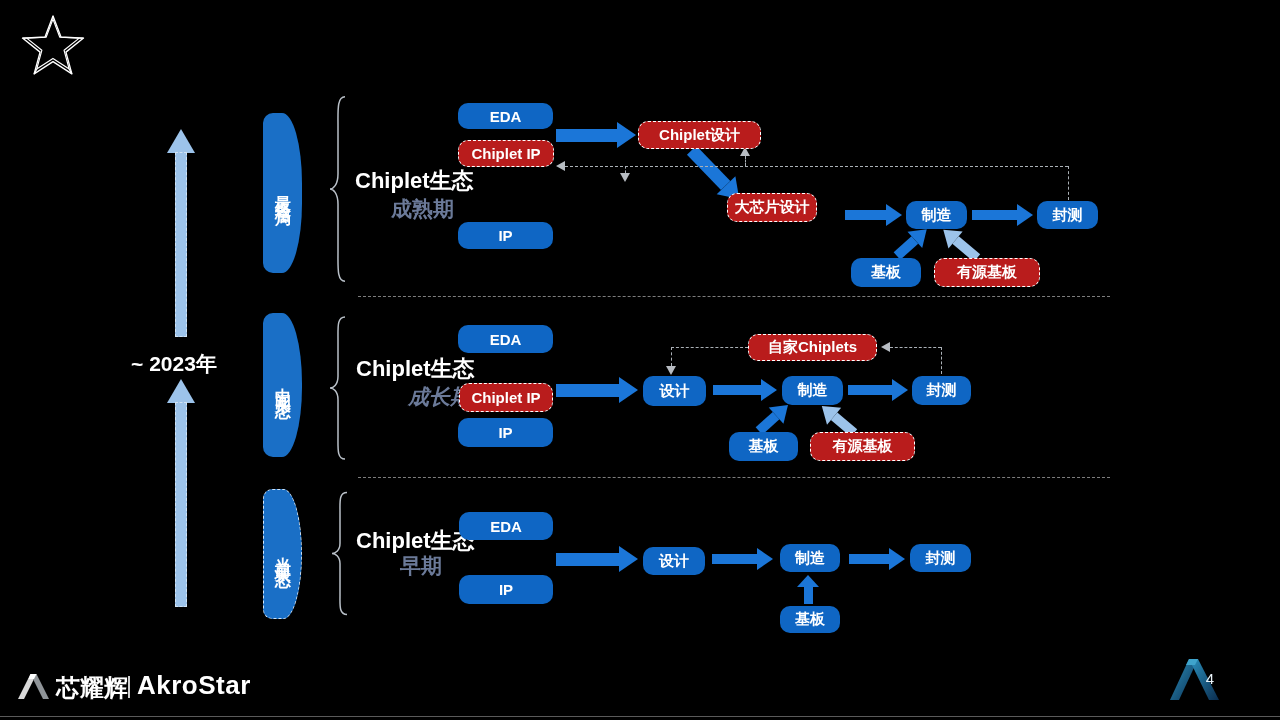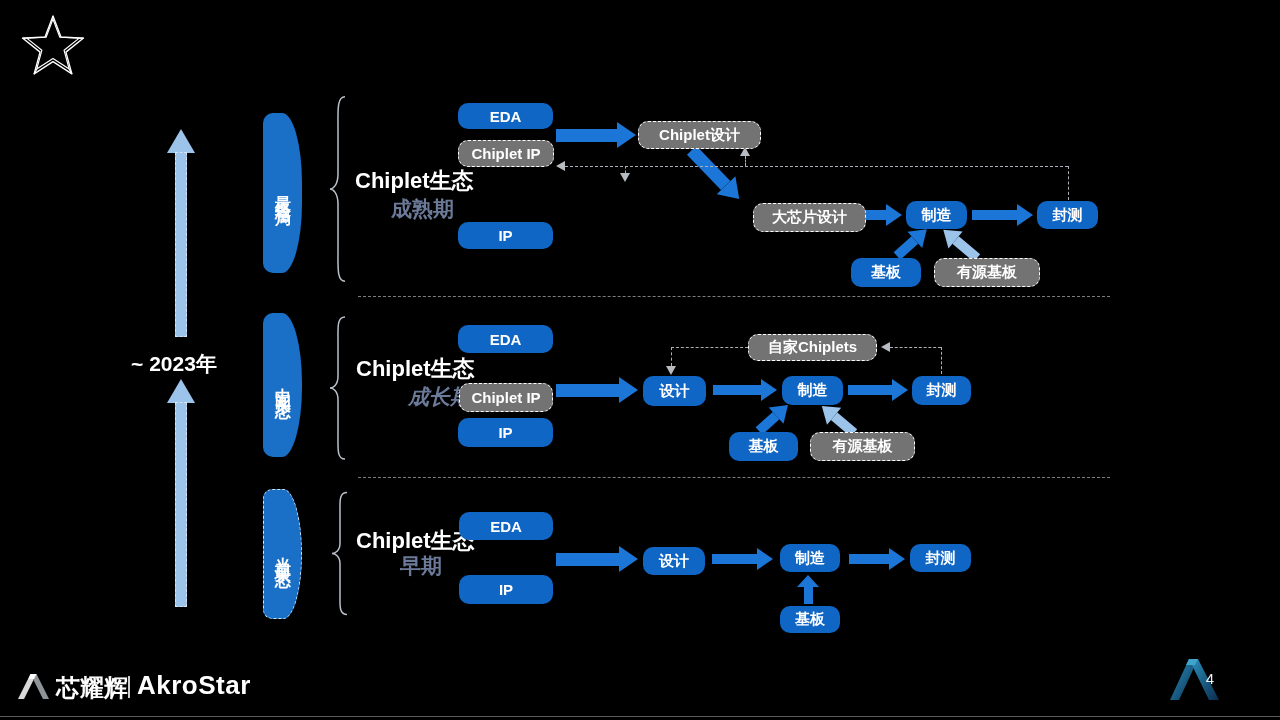--- a/index.html
+++ b/index.html
@@ -5,21 +5,21 @@
   html,body{margin:0;padding:0;background:#000;}
   #slide{position:relative;width:1280px;height:720px;background:#000;overflow:hidden;
          font-family:"Liberation Sans","DejaVu Sans",sans-serif;}
   .abs{position:absolute;}
   
   #title{position:absolute;left:103px;top:24px;font-size:35px;font-weight:600;color:#fff;letter-spacing:.5px;}
   
   .bx,.bxl{position:absolute;display:flex;align-items:center;justify-content:center;
            color:#fff;font-size:15px;font-weight:700;border-radius:10px;box-sizing:border-box;white-space:nowrap;}
   .bx{background:#0F66C4;}
-  .bxl{background:#737373;border:1px dashed #fff;}
+  .bxl{background:#b91c1c;border:1px dashed #fff;}
   
   .pill{position:absolute;background:#1A6FC6;color:#fff;display:flex;align-items:center;justify-content:center;
         writing-mode:vertical-rl;text-orientation:upright;font-size:16px;font-weight:600;letter-spacing:5px;
         border-radius:10px 20px 20px 10px / 10px 70px 70px 10px;box-sizing:border-box;}
   .pill.dashed{border:1.5px dashed #cfe3f7;}
   
   .eco{position:absolute;color:#fff;font-size:22px;font-weight:600;white-space:nowrap;}
   .phase{position:absolute;color:#6b7a99;font-size:21px;font-weight:600;white-space:nowrap;}
   
   .har{position:absolute;--c:#1B76D8;}
@@ -138,21 +138,21 @@
   <div class="dv" style="left:745px;top:156px;height:10px;"></div>
   <div class="ah up" style="left:740px;top:147px;"></div>
   <div class="dv" style="left:625px;top:166px;height:7px;"></div>
   <div class="ah down" style="left:620px;top:173px;"></div>
   <div class="dv" style="left:1068px;top:166px;height:34px;"></div>
 
   <div class="bx" style="left:458px;top:103px;width:95px;height:26px;">EDA</div>
   <div class="bxl" style="left:458px;top:140px;width:96px;height:27px;">Chiplet IP</div>
   <div class="bx" style="left:458px;top:222px;width:95px;height:27px;">IP</div>
   <div class="bxl" style="left:638px;top:121px;width:123px;height:28px;">Chiplet设计</div>
-  <div class="bxl" style="left:727px;top:203px;width:113px;height:29px;margin-left:26px;">大芯片设计</div>
+  <div class="bxl" style="left:727px;top:193px;width:90px;height:29px;">大芯片设计</div>
   <div class="bx" style="left:906px;top:201px;width:61px;height:28px;">制造</div>
   <div class="bx" style="left:1037px;top:201px;width:61px;height:28px;">封测</div>
   <div class="bx" style="left:851px;top:258px;width:70px;height:29px;">基板</div>
   <div class="bxl" style="left:934px;top:258px;width:106px;height:29px;">有源基板</div>
 
   <div class="divider" style="left:358px;top:296px;width:752px;"></div>
 
   <div class="har thick" style="left:556px;top:377px;width:82px;height:26px;">
       <div class="sh"></div>
       <div class="hd"></div>

